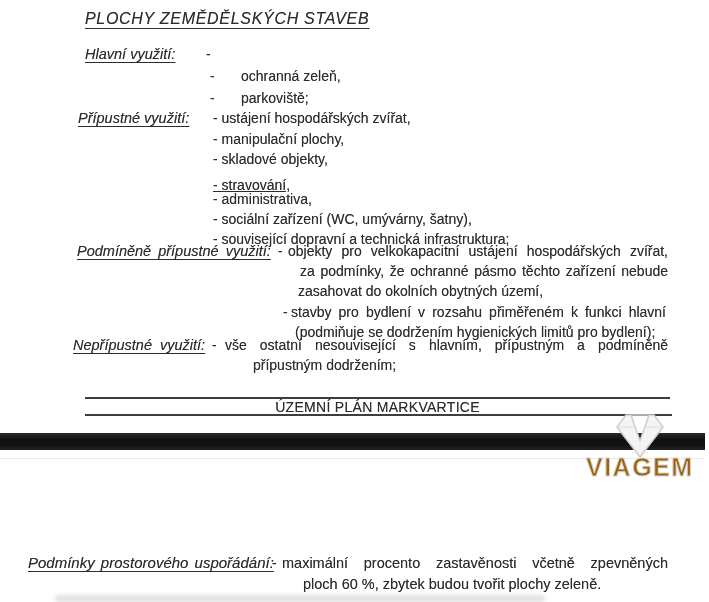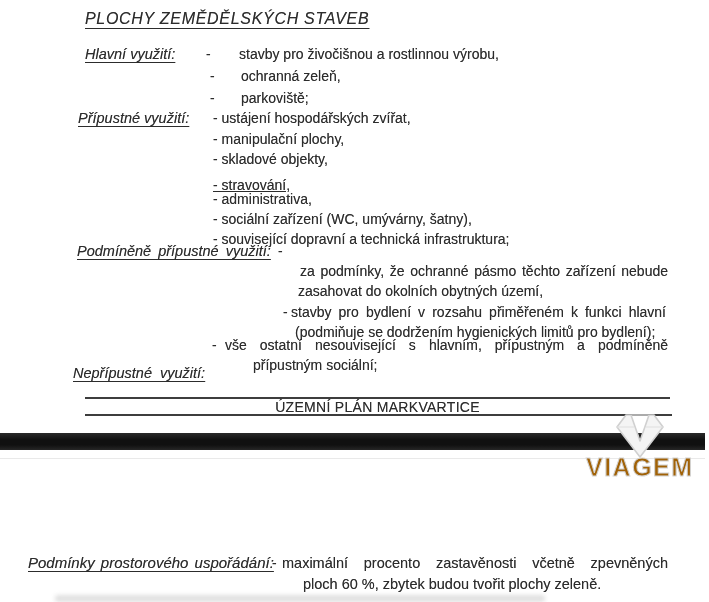--- a/index.html
+++ b/index.html
@@ -27,47 +27,47 @@
 </style>
 </head>
 <body>
 
 <div class="page">
 
   <div class="title" style="left:85px;top:10px;">PLOCHY ZEMĚDĚLSKÝCH STAVEB</div>
 
   <div class="row lbl" style="left:85px;top:45px;font-size:14.5px;">Hlavní využití:</div>
   <div class="row" style="left:206px;top:45px;">-</div>
-  <div class="row" style="left:239px;top:45px;">stavby pro živočišnou a rostlinnou výrobu,</div>
   <div class="row" style="left:210px;top:67px;">-</div>
   <div class="row" style="left:241px;top:67px;">ochranná zeleň,</div>
   <div class="row" style="left:210px;top:89px;">-</div>
   <div class="row" style="left:241px;top:89px;">parkoviště;</div>
 
   <div class="row lbl" style="left:78px;top:109px;font-size:14.5px;">Přípustné využití:</div>
   <div class="row" style="left:213px;top:109px;">- ustájení hospodářských zvířat,</div>
   <div class="row" style="left:213px;top:130px;">- manipulační plochy,</div>
   <div class="row" style="left:213px;top:150px;">- skladové objekty,</div>
   <div class="row" style="left:213px;top:176px;text-decoration:underline;">- stravování,</div>
   <div class="row" style="left:213px;top:190px;">- administrativa,</div>
   <div class="row" style="left:213px;top:210px;">- sociální zařízení (WC, umývárny, šatny),</div>
   <div class="row" style="left:213px;top:230px;">- související dopravní a technická infrastruktura;</div>
 
   <div class="row lbl" style="left:77px;top:242px;font-size:14.5px;word-spacing:3px;font-style:italic;">Podmíněně přípustné využití:</div>
   <div class="row" style="left:278px;top:242px;">-</div>
+  <div class="row j" style="left:288px;top:242px;width:380px;">objekty pro velkokapacitní ustájení hospodářských zvířat,</div>
   <div class="row j" style="left:300px;top:262px;width:368px;">za podmínky, že ochranné pásmo těchto zařízení nebude</div>
   <div class="row" style="left:298px;top:282px;">zasahovat do okolních obytných území,</div>
   <div class="row" style="left:283px;top:303px;">-</div>
   <div class="row j" style="left:291px;top:303px;width:375px;">stavby pro bydlení v&nbsp;rozsahu přiměřeném k&nbsp;funkci hlavní</div>
   <div class="row" style="left:295px;top:323px;">(podmiňuje se dodržením hygienických limitů pro bydlení);</div>
 
-  <div class="row lbl" style="left:73px;top:336px;font-size:14.5px;word-spacing:4px;margin-top:28px;">Nepřípustné využití:</div>
+  <div class="row lbl" style="left:73px;top:336px;font-size:14.5px;word-spacing:4px;">Nepřípustné využití:</div>
   <div class="row" style="left:212px;top:336px;">-</div>
   <div class="row j" style="left:225px;top:336px;width:443px;">vše ostatní nesouvisející s&nbsp;hlavním, přípustným a podmíněně</div>
-  <div class="row" style="left:253px;top:356px;">přípustným sociální;</div>
+  <div class="row" style="left:253px;top:356px;">přípustným dodržením;</div>
 
   <div class="hline" style="left:85px;top:397px;width:585px;"></div>
   <div class="footer-text" style="left:85px;top:399px;width:585px;">ÚZEMNÍ PLÁN MARKVARTICE</div>
   <div class="hline" style="left:85px;top:414px;width:587px;"></div>
   <div class="pagenum" style="left:672px;top:398px;">18</div>
 
   <div class="bar" style="top:433px;height:17px;background:linear-gradient(#2a2a2a,#101010 40%,#101010 70%,#262626);"></div>
   <div class="thinline" style="left:0;top:458px;width:709px;"></div>
 
   <svg class="gem" style="left:615px;top:413px;" width="50" height="46" viewBox="0 0 48 46">

